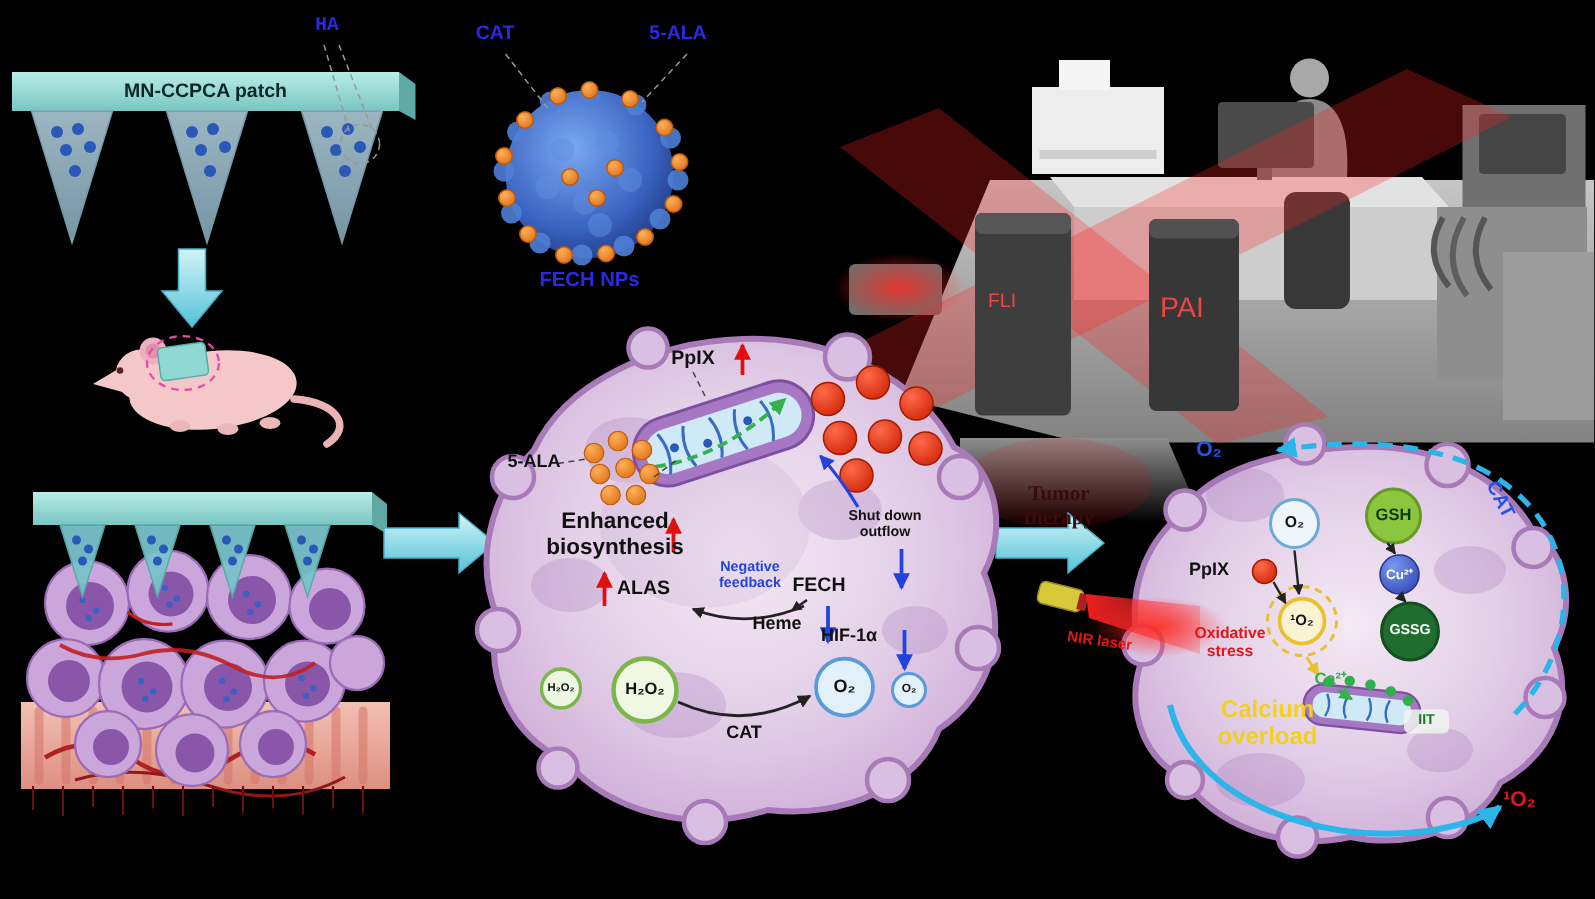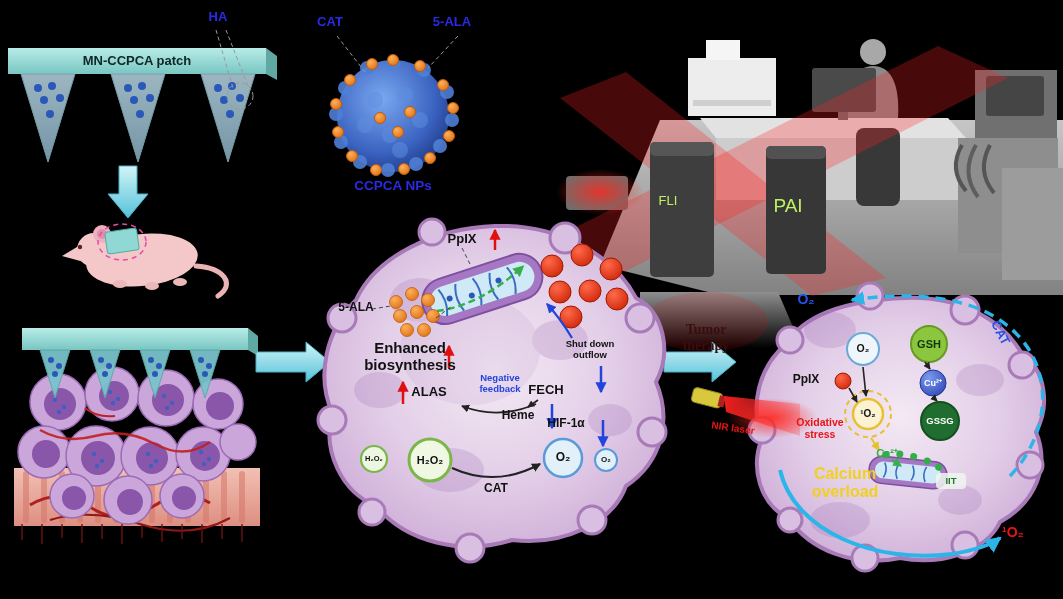--- a/index.html
+++ b/index.html
@@ -9,21 +9,21 @@
     font-family:"Liberation Sans", sans-serif; overflow:hidden;
   }
   svg.layer { position:absolute; left:0; top:0; }
   .lbl {
     position:absolute; transform:translate(-50%,-50%);
     white-space:nowrap; text-align:center; line-height:1.12; color:#111;
   }
   .pre { white-space:pre-line; }
   .blue  { color:#2a2ae6; }
   .red   { color:#e81414; }
-  .white { color:#bef264;text-align:center; }
+  .white { color:#ef4444;text-align:center; }
   .yellow{ color:#f0d020; }
   .green { color:#2fb04a; }
   .b { font-weight:bold; }
 </style>
 </head>
 <body>
 
 <div class="canvas">
 
 <svg class="layer" width="1063" height="599" viewBox="0 0 1063 599">
@@ -475,24 +475,24 @@
     <line x1="863" y1="367" x2="866" y2="396" stroke="#222" stroke-width="1.6" marker-end="url(#mBlack)"></line>
     <line x1="925" y1="362" x2="930" y2="369" stroke="#222" stroke-width="1.6" marker-end="url(#mBlack)"></line>
     <line x1="933" y1="397" x2="937" y2="401" stroke="#222" stroke-width="1.6" marker-end="url(#mBlack)"></line>
     <line x1="849" y1="388" x2="857" y2="402" stroke="#222" stroke-width="1.6" marker-end="url(#mBlack)"></line>
     <line x1="871" y1="438" x2="879" y2="450" stroke="#e8c030" stroke-width="2" marker-end="url(#mYellow)"></line>
     <line x1="892" y1="460" x2="901" y2="466" stroke="#2fb04a" stroke-width="2" marker-end="url(#mGreen)"></line>
   </g>
 </svg>
 
 <div class="lbl b" style="left:137px; top:61px; font-size:13px; color:#0d2626;">MN-CCPCA patch</div>
-<div class="lbl b blue" style="left:218px; top:17px; font-size:13px;">HA</div>
+<div class="lbl b blue" style="left:218px; top:17px; font-size:13px;font-family:Liberation Mono, monospace;">HA</div>
 <div class="lbl b blue" style="left:330px; top:22px; font-size:13px;">CAT</div>
 <div class="lbl b blue" style="left:452px; top:22px; font-size:13px;">5-ALA</div>
-<div class="lbl b blue" style="left:393px; top:186px; font-size:13.5px;">CCPCA NPs</div>
+<div class="lbl b blue" style="left:393px; top:186px; font-size:13.5px;">FECH NPs</div>
 <div class="lbl white" style="left:668px; top:201px; font-size:13px;">FLI</div>
 <div class="lbl white" style="left:788px; top:206px; font-size:19px;">PAI</div>
 <div class="lbl b pre" style="left:706px; top:338px; font-size:14px; color:#3a0d0d;font-family:Liberation Serif, serif;">Tumor
 therapy</div>
 
 <div class="lbl" style="left:462px; top:239px; font-size:13px; font-weight:600;">PpIX</div>
 <div class="lbl" style="left:356px; top:308px; font-size:12px; font-weight:600;">5-ALA</div>
 <div class="lbl pre" style="left:410px; top:357px; font-size:15px; font-weight:600;">Enhanced
 biosynthesis</div>
 <div class="lbl b" style="left:429px; top:392px; font-size:13px;">ALAS</div>

